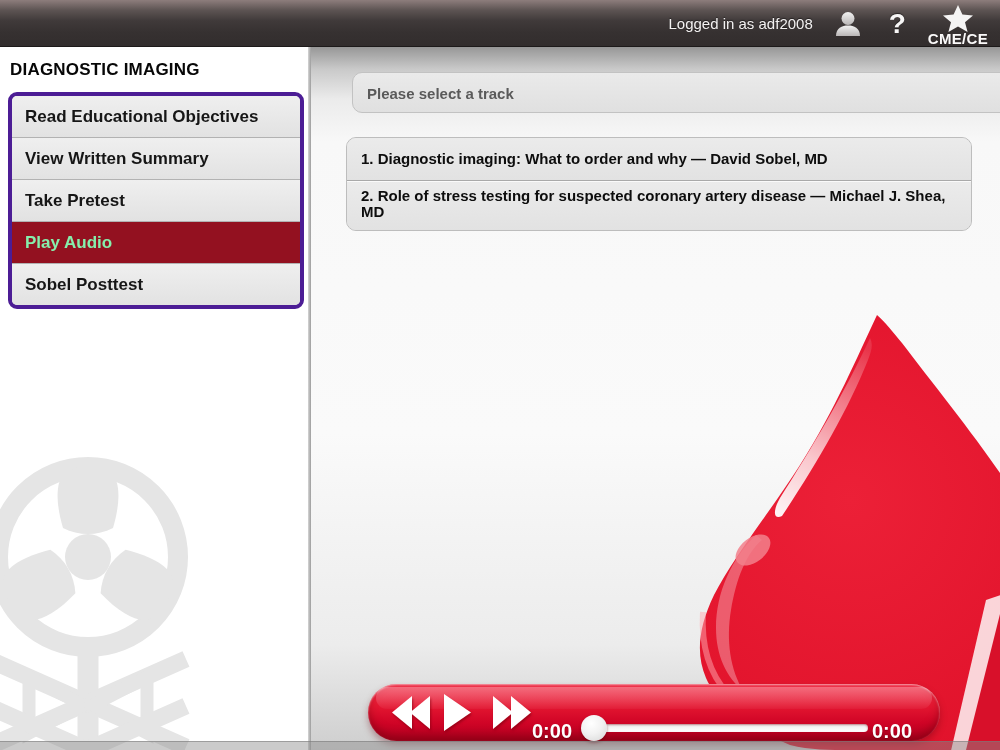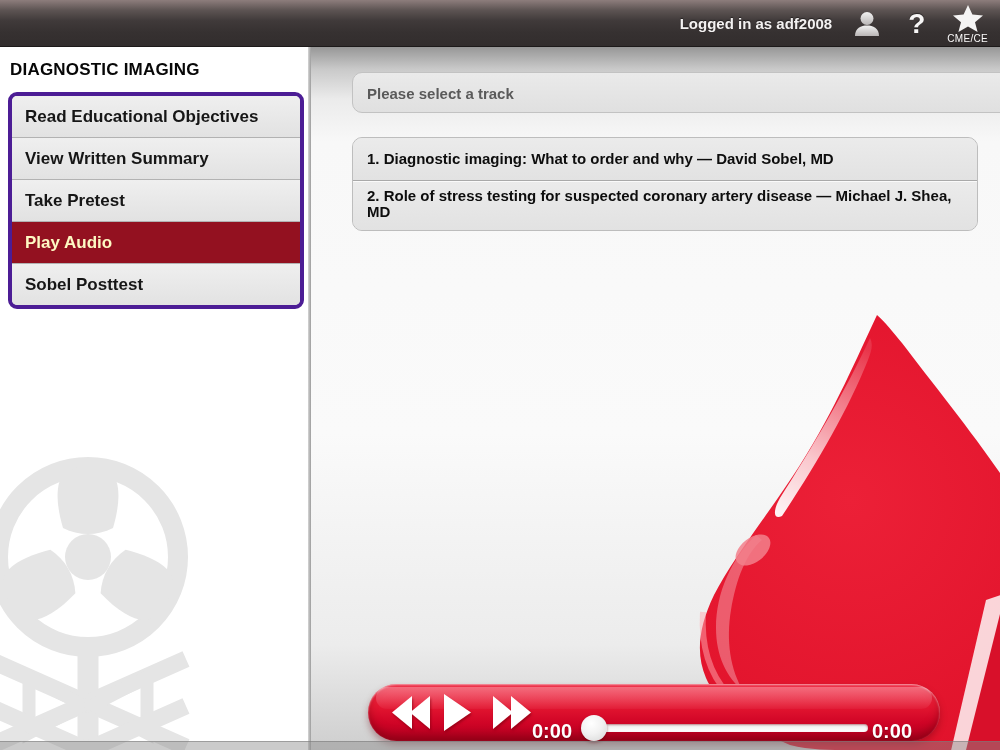--- a/index.html
+++ b/index.html
@@ -11,47 +11,47 @@
 
   
   .topbar{position:absolute;left:0;top:0;width:1000px;height:47px;z-index:5;
           background:linear-gradient(#8d7d7c 0%,#5d5453 22%,#403a3a 45%,#363131 70%,#322d2d 100%);
           border-bottom:1px solid #1d1a1a;display:flex;align-items:center;box-sizing:border-box;}
   .home-btn{position:absolute;left:14px;top:8px;width:106px;height:34px;background:none;border:0;padding:0;cursor:pointer;}
   .home-btn svg{position:absolute;left:0;top:0;}
   .home-label{position:absolute;left:24px;top:7px;width:70px;text-align:center;
               font-size:16px;font-weight:bold;color:#fff;text-shadow:0 -1px 1px rgba(0,0,0,.55);}
   .topbar-right{position:absolute;right:6px;top:0;height:47px;display:flex;align-items:center;}
-  .login-text{font-size:15px;font-weight:bold;color:#f3f1f1;text-shadow:0 -1px 1px rgba(0,0,0,.5);}
+  .login-text{font-size:15px;font-weight:normal;color:#f3f1f1;text-shadow:0 -1px 1px rgba(0,0,0,.5);}
   .user-icon{margin-left:20px;display:inline-flex;background:none;border:0;padding:0;cursor:pointer;}
   .help{margin-left:26px;font-size:28px;font-weight:bold;color:#f7f6f6;background:none;border:0;padding:0;
         cursor:pointer;text-shadow:0 -1px 1px rgba(0,0,0,.5);font-family:"Liberation Sans",sans-serif;line-height:1;}
   .cmece{margin-left:22px;margin-right:6px;height:47px;display:flex;flex-direction:column;align-items:center;
          justify-content:flex-end;background:none;border:0;padding:0 0 1px 0;cursor:pointer;}
-  .cmece-label{font-size:10px;font-weight:normal;color:#fbfafa;letter-spacing:.3px;line-height:14px;}
+  .cmece-label{font-size:15px;font-weight:bold;color:#fbfafa;letter-spacing:.3px;line-height:14px;}
 
   
   .sidebar-title{position:absolute;left:10px;top:60px;z-index:2;font-size:17px;font-weight:bold;color:#070707;letter-spacing:.2px;}
   .menu{position:absolute;left:8px;top:92px;width:296px;z-index:2;border:4px solid #4c1d95;border-radius:9px;
         overflow:hidden;background:#e7e7e7;box-sizing:border-box;}
   .menu-item{height:41px;line-height:41px;padding-left:13px;font-size:17px;font-weight:bold;color:#161616;
              background:linear-gradient(#efefef,#e2e2e2);border-bottom:1px solid #b2b2b2;cursor:pointer;}
   .menu-item:last-child{border-bottom:none;}
-  .menu-item.selected{background:#931120;color:#fef9c3;}
+  .menu-item.selected{background:#931120;color:#86efac;}
   .divider{position:absolute;left:308px;top:47px;width:3px;height:703px;z-index:2;
            background:linear-gradient(to right,#d6d6d6,#9c9c9c);}
 
   
   .main{position:absolute;left:311px;top:47px;width:689px;height:703px;
         background:linear-gradient(to bottom,#979797 0px,#c9c9c9 22px,#ebebeb 52px,#f8f8f8 95px,
                    #fafafa 55%,#ececec 85%,#cecece 100%);}
   .prompt-box{position:absolute;left:41px;top:25px;width:668px;height:41px;line-height:41px;z-index:2;
               background:linear-gradient(#eaeaea,#e0e0e0);border:1px solid #c2c2c2;border-radius:10px;
               box-sizing:border-box;padding-left:14px;font-size:15px;font-weight:bold;color:#5a5a5a;}
-  .track-list{position:absolute;left:41px;top:90px;width:626px;z-index:2;border:1px solid #bdbdbd;
+  .track-list{position:absolute;left:35px;top:90px;width:626px;z-index:2;border:1px solid #bdbdbd;
               border-radius:10px;overflow:hidden;box-sizing:border-box;background:#e5e5e5;}
   .track-item{font-size:15px;font-weight:bold;color:#0d0d0d;padding:0 14px;background:linear-gradient(#ebebeb,#e2e2e2);cursor:pointer;}
   .track-item.first{height:42px;line-height:42px;border-bottom:1px solid #a9a9a9;}
   .track-item.second{padding:7px 14px 10px;line-height:16px;box-shadow:inset 0 1px 0 #fafafa;}
 
   
   .player{position:absolute;left:368px;top:684px;width:572px;height:57px;z-index:3;border-radius:29px;
           background:linear-gradient(#f23049 0%,#e41731 38%,#d00426 68%,#b00020 100%);
           box-shadow:0 4px 7px rgba(100,0,15,.35), inset 0 1px 2px rgba(255,255,255,.55), inset 0 -5px 9px rgba(110,0,12,.5);}
   .player::before{content:'';position:absolute;left:8px;right:8px;top:3px;height:22px;border-radius:22px;

